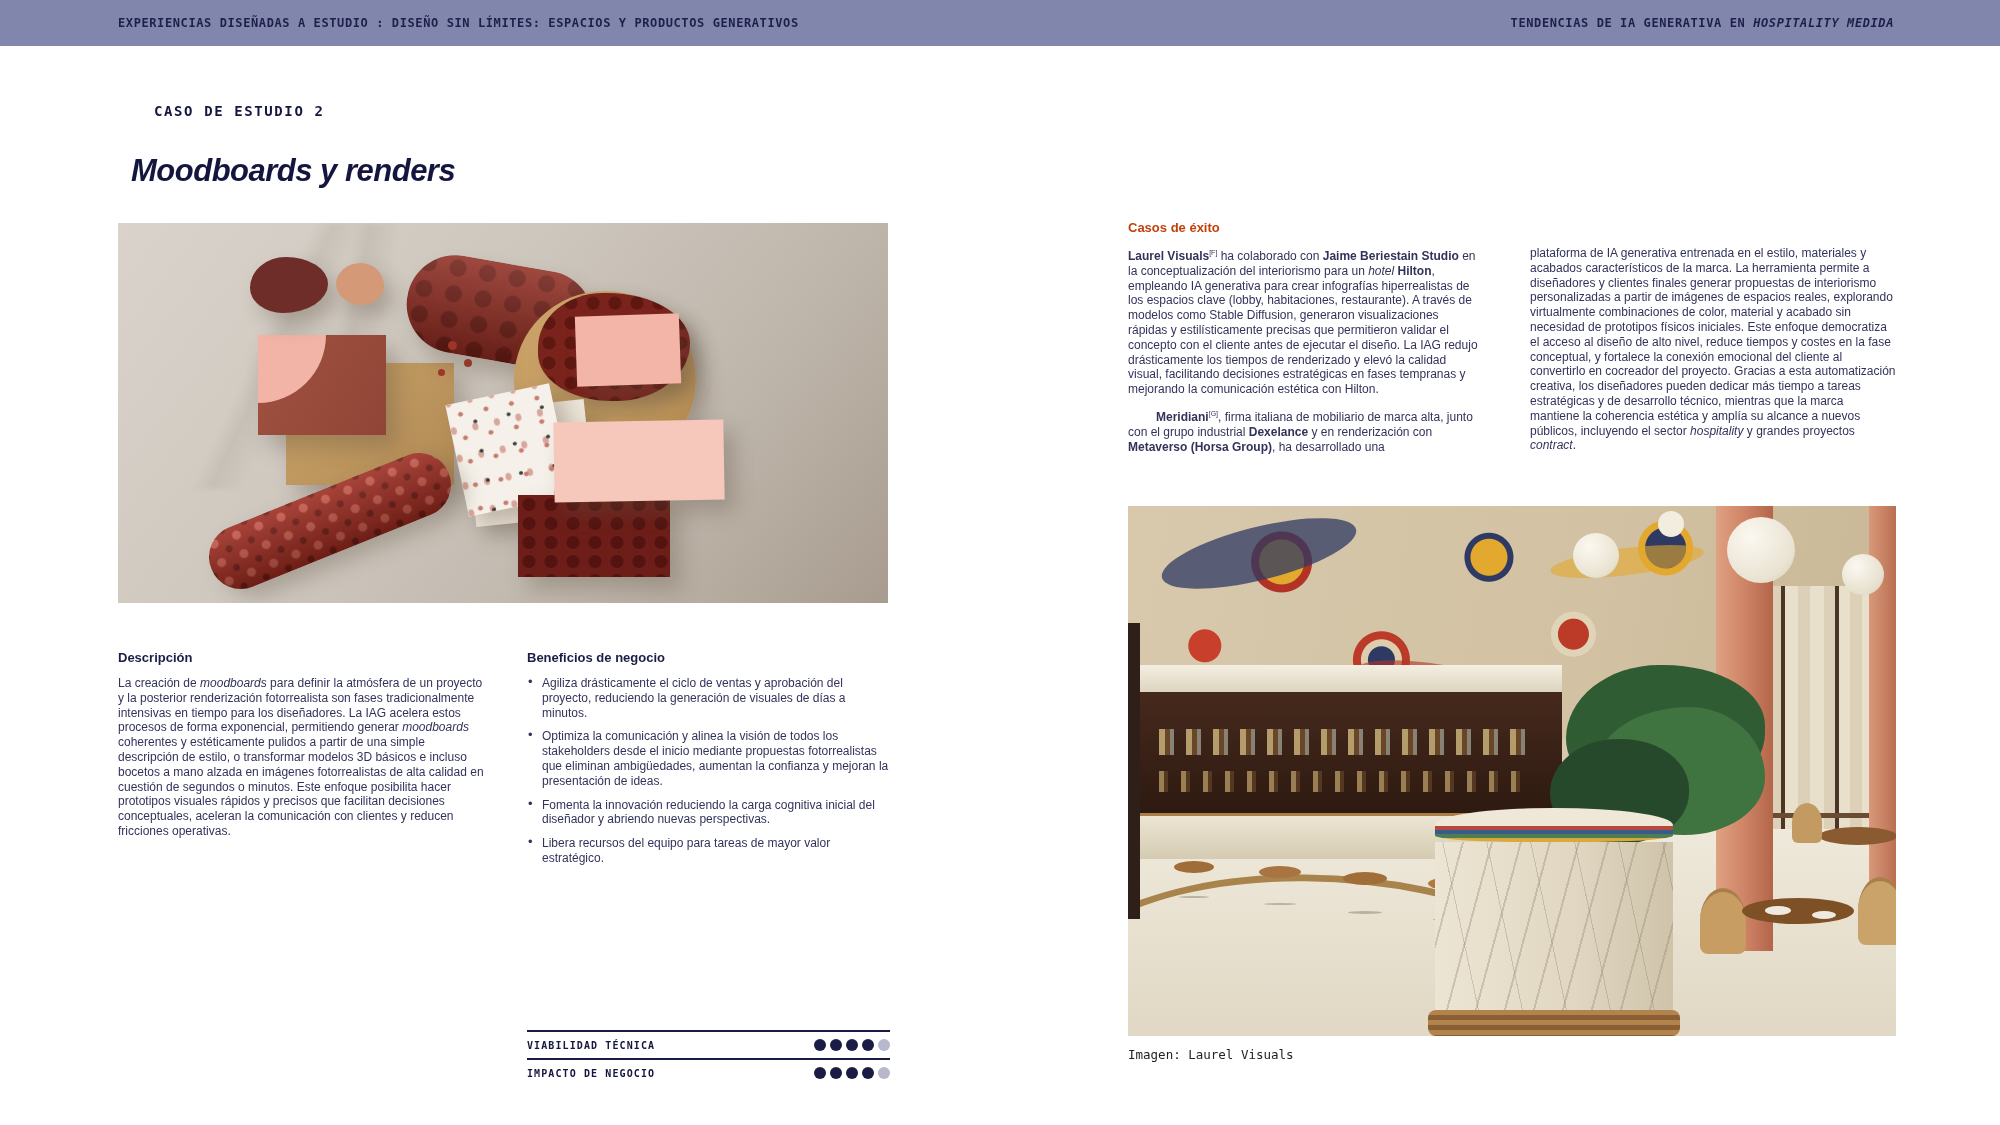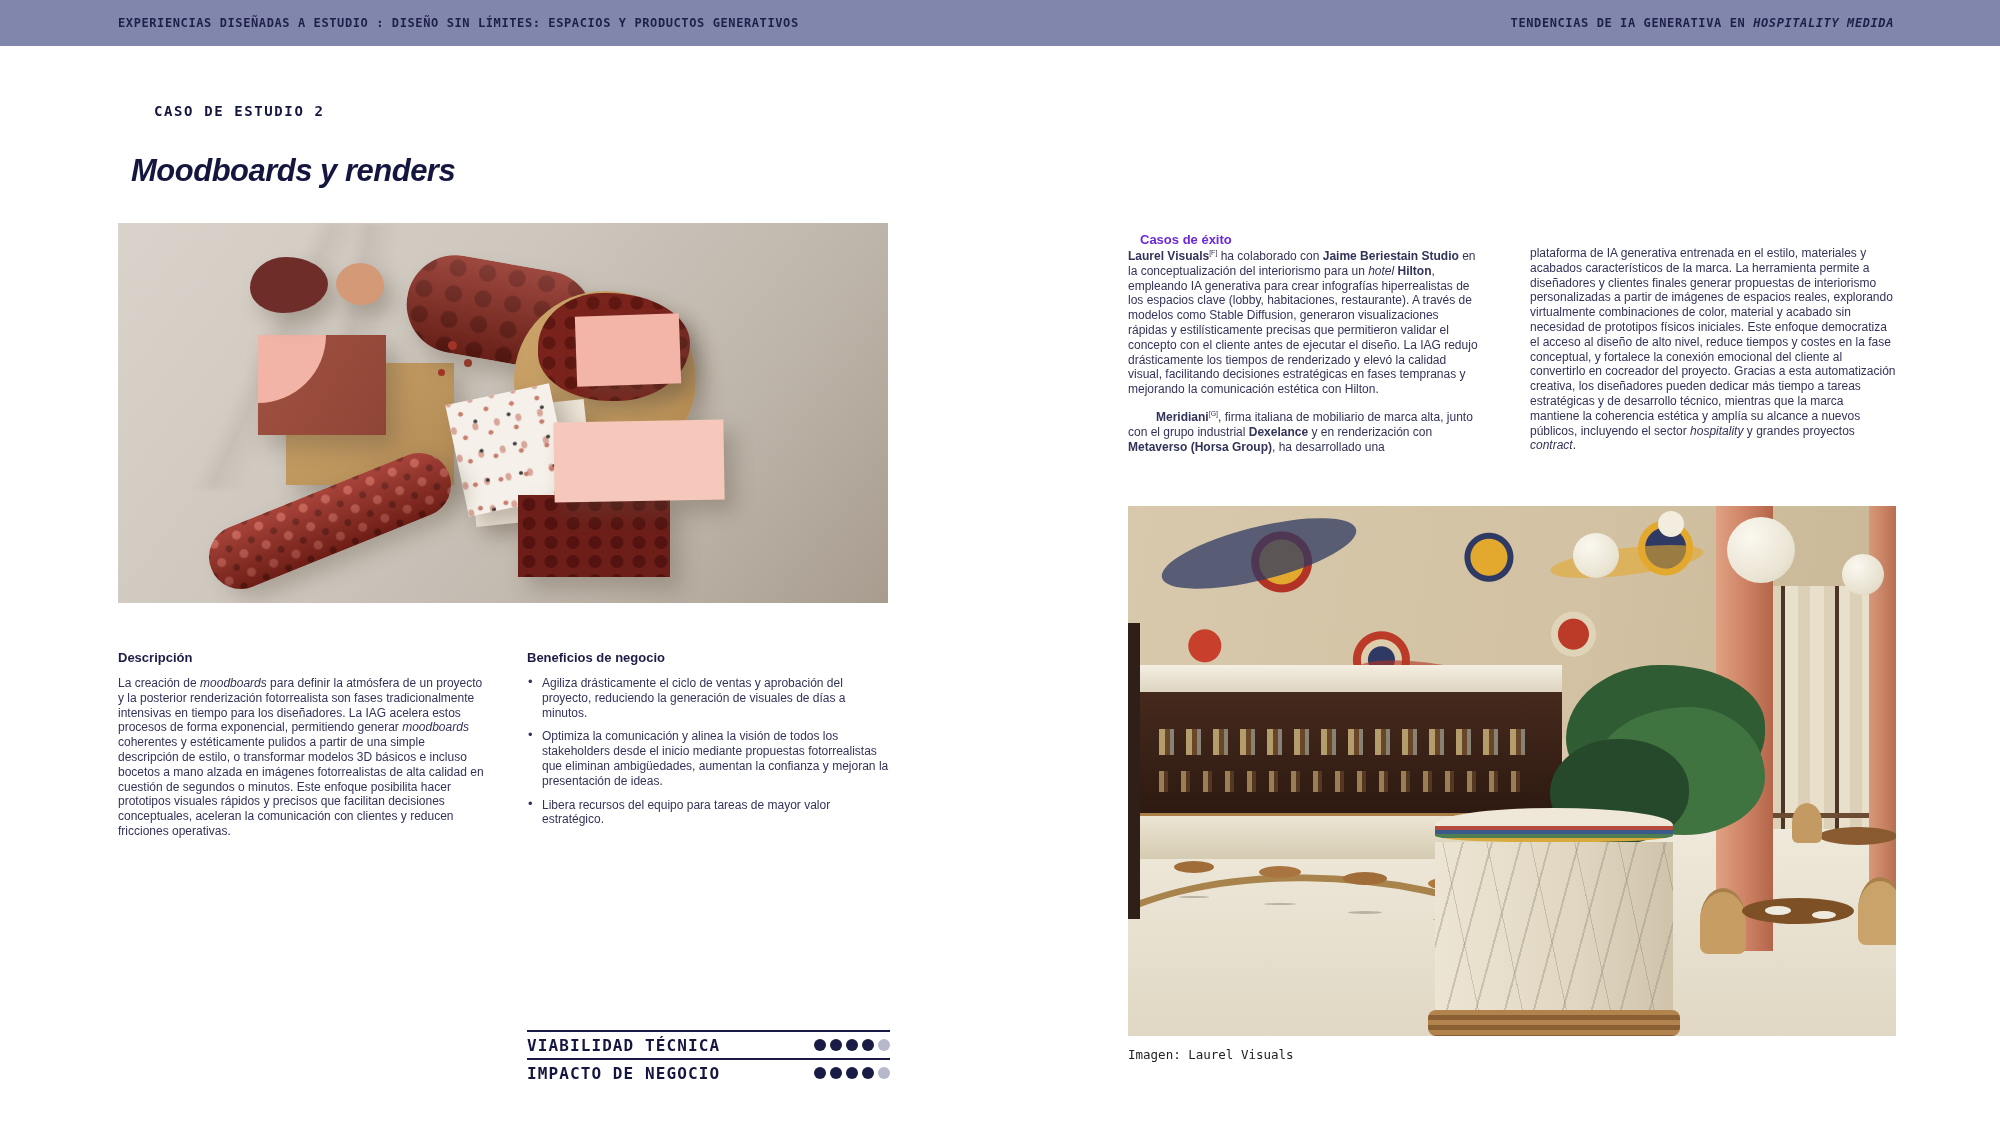--- a/index.html
+++ b/index.html
@@ -27,40 +27,40 @@
   .sec-heading{position:absolute;margin:0;font-size:13px;font-weight:700;color:#1c1d47;}
   .bodytext{position:absolute;margin:0;font-size:12px;line-height:14.8px;color:var(--body);}
   .bodytext p{margin:0 0 10px 0;}
   sup.fnote{font-size:7px;vertical-align:super;letter-spacing:0;}
   .benefits-list{position:absolute;margin:0;padding:0;font-size:12px;line-height:14.8px;color:var(--body);}
   .benefits-list li{list-style:none;position:relative;padding-left:15px;margin:0 0 9px 0;}
   .benefits-list li::before{content:"\2022";position:absolute;left:1px;top:-1px;font-size:13px;}
   
   .ratings{position:absolute;left:527px;top:1030px;width:363px;}
   .rating-row{border-top:2px solid #191a45;height:26px;display:flex;align-items:center;
-    justify-content:space-between;font-family:"DejaVu Sans Mono",monospace;font-size:16px;
+    justify-content:space-between;font-family:"DejaVu Sans Mono",monospace;font-size:10px;
     font-weight:700;letter-spacing:1.1px;color:var(--navy);}
   .dots{display:flex;align-items:center;}
   .dot{width:12px;height:12px;border-radius:50%;background:var(--dot-empty);margin-left:4px;}
   .dot.filled{background:var(--dot-filled);}
   
   .moodboard{position:absolute;left:118px;top:223px;width:770px;height:380px;overflow:hidden;
     background:linear-gradient(128deg,#d9d3cb 0%,#cec7be 40%,#beb5aa 72%,#a89c8f 100%);}
   .moodboard *{position:absolute;}
   .mbi{box-shadow:10px 12px 20px rgba(92,80,66,.32);}
   .streaks{left:0;top:0;width:45%;height:70%;
     background:
       linear-gradient(115deg,transparent 42%,rgba(110,100,88,.10) 46%,transparent 53%),
       linear-gradient(100deg,transparent 60%,rgba(110,100,88,.12) 64%,transparent 72%);
     filter:blur(2px);}
   
   .render{position:absolute;left:1128px;top:506px;width:768px;height:530px;overflow:hidden;background:#d8c9ad;}
   .render *{position:absolute;}
   
-  .cases-heading{position:absolute;left:1128px;top:220px;margin:12px;font-size:13px;font-weight:700;color:#6d28d9;}
+  .cases-heading{position:absolute;left:1128px;top:220px;margin:0;font-size:13px;font-weight:700;color:#c2410c;}
   .caption{position:absolute;left:1128px;top:1046px;font-family:"DejaVu Sans Mono",monospace;
     font-size:12.5px;line-height:17px;color:var(--caption);}
 </style>
 </head>
 <body>
 
 <div class="spread">
 
   <header class="topbar">
     <div>EXPERIENCIAS DISEÑADAS A ESTUDIO : DISEÑO SIN LÍMITES: ESPACIOS Y PRODUCTOS GENERATIVOS</div>
@@ -104,20 +104,21 @@
       background-size:100% 100%,24px 20px,24px 20px;background-position:0 0,0 0,12px 10px;"></div>
   </div>
 
   <h3 class="sec-heading" style="left:118px;top:650px;">Descripción</h3>
   <p class="bodytext" style="left:118px;top:676px;width:368px;"><span>La creación de </span><span style="font-style: italic;">moodboards</span><span> para definir la atmósfera de un proyecto y la posterior renderización fotorrealista son fases tradicionalmente intensivas en tiempo para los diseñadores. La IAG acelera estos procesos de forma exponencial, permitiendo generar </span><span style="font-style: italic;">moodboards</span><span> coherentes y estéticamente pulidos a partir de una simple descripción de estilo, o transformar modelos 3D básicos e incluso bocetos a mano alzada en imágenes fotorrealistas de alta calidad en cuestión de segundos o minutos. Este enfoque posibilita hacer prototipos visuales rápidos y precisos que facilitan decisiones conceptuales, aceleran la comunicación con clientes y reducen fricciones operativas.</span></p>
 
   <h3 class="sec-heading" style="left:527px;top:650px;">Beneficios de negocio</h3>
   <ul class="benefits-list" style="left:527px;top:676px;width:366px;">
     <li>Agiliza drásticamente el ciclo de ventas y aprobación del proyecto, reduciendo la generación de visuales de días a minutos.</li>
     <li>Optimiza la comunicación y alinea la visión de todos los stakeholders desde el inicio mediante propuestas fotorrealistas que eliminan ambigüedades, aumentan la confianza y mejoran la presentación de ideas.</li>
+    <li>Fomenta la innovación reduciendo la carga cognitiva inicial del diseñador y abriendo nuevas perspectivas.</li>
     <li>Libera recursos del equipo para tareas de mayor valor estratégico.</li>
   </ul>
 
   <div class="ratings">
     <div class="rating-row">
       <span>VIABILIDAD TÉCNICA</span>
       <span class="dots">
           <span class="dot filled"></span>
           <span class="dot filled"></span>
           <span class="dot filled"></span>

